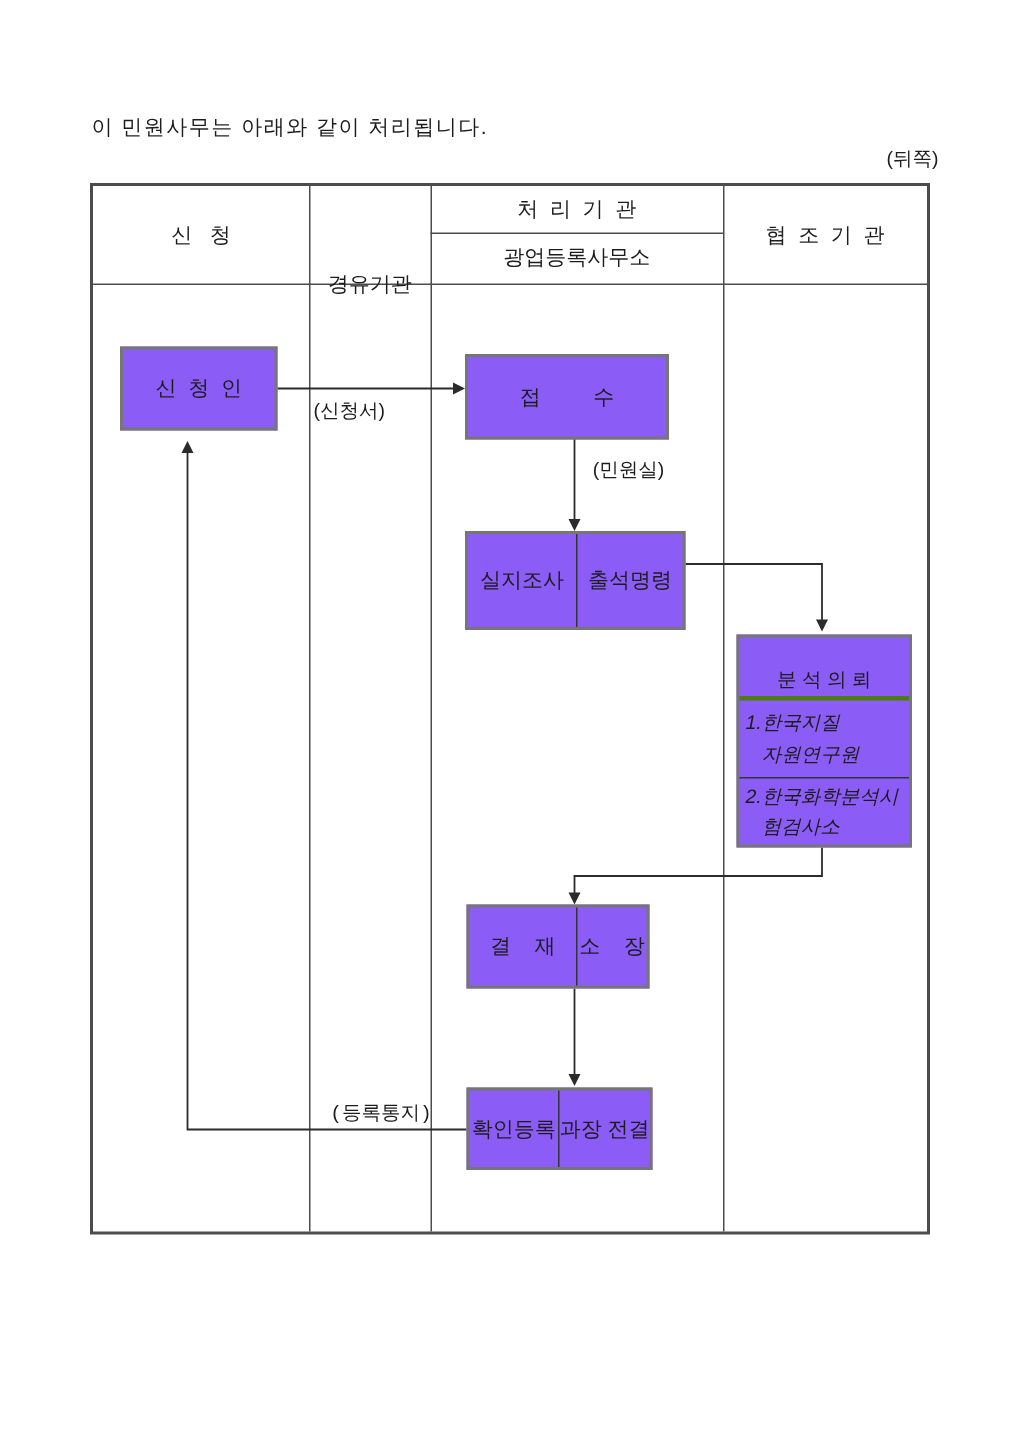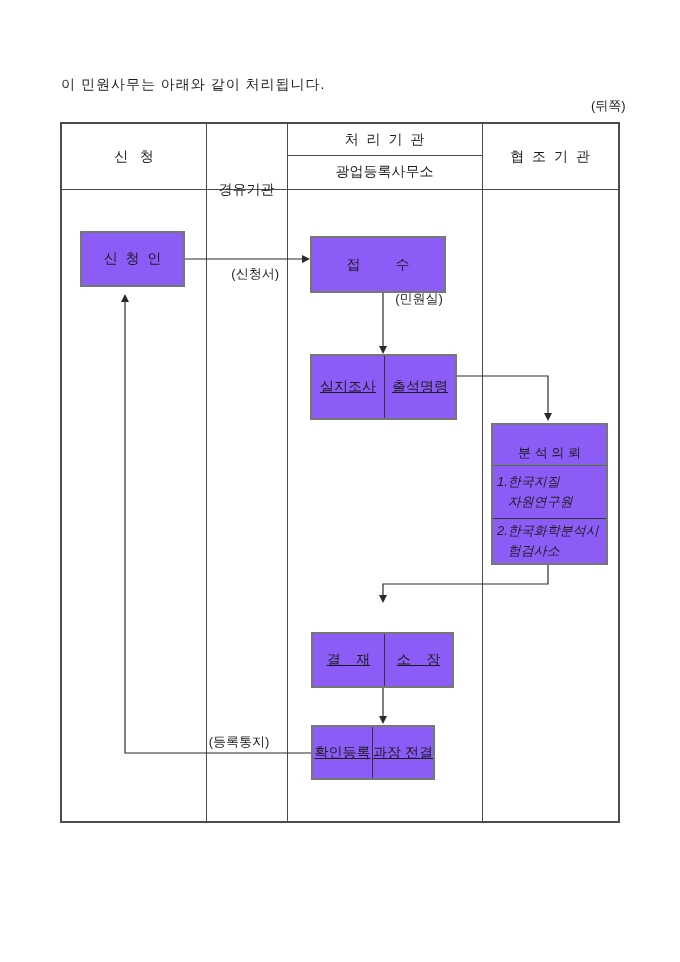--- a/index.html
+++ b/index.html
@@ -26,28 +26,28 @@
   }
 
   
   .fbox {
     position:absolute; border:2px solid #767676; background:#8b5cf6;
     box-sizing:border-box; display:flex; align-items:center; justify-content:center;
     font-size:14px; white-space:pre;
   }
   .fbox .cell {
     display:flex; align-items:center; justify-content:center;
-    height:100%; white-space:pre;text-decoration:underline;
+    height:100%; white-space:pre;
   }
   .fbox .cell + .cell { border-left:1px solid #343434; flex:1;text-align:center; }
 
   .analysis { flex-direction:column; align-items:stretch; justify-content:flex-start; padding:0; }
   .analysis .a-title {
     height:26px; display:flex; align-items:center; justify-content:center;
-    border-bottom:1px solid #4d7c0f; font-size:13px; white-space:pre;margin-top:17px;
+    border-bottom:3px solid #4d7c0f; font-size:13px; white-space:pre;margin-top:17px;
   }
   .analysis .a-item {
     display:flex; align-items:center; font-size:13px;
     white-space:pre-wrap; padding:2px 4px; box-sizing:border-box; line-height:1.55;font-style:italic;
   }
   .analysis .a-item + .a-item { border-top:1px solid #343434; }
 
   .flabel { position:absolute; font-size:13px; white-space:pre; }
 
   svg.connectors { position:absolute; left:0; top:0; pointer-events:none; }
@@ -116,27 +116,27 @@
   </div>
 
   <div class="fbox analysis" style="left:491px; top:423px; width:117px; height:142px;">
     <div class="a-title">분 석 의 뢰</div>
     <div class="a-item" style="height:58px;">1.한국지질
    자원연구원</div>
     <div class="a-item" style="flex:1;">2.한국화학분석시
    험검사소</div>
   </div>
 
-  <div class="fbox" style="left:311px; top:603px; width:143px; height:56px; padding:0;margin-top:29px;">
+  <div class="fbox" style="left:311px; top:603px; width:122px; height:56px; padding:0;">
     <div class="cell" style="width:71px;">결    재</div>
     <div class="cell">소    장</div>
   </div>
 
   <div class="fbox" style="left:311px; top:725px; width:124px; height:55px; padding:0;">
     <div class="cell" style="width:71px;">확인등록</div>
     <div class="cell">과장 전결</div>
   </div>
 
-  <div class="flabel" style="left:209px; top:265px; width:70px; text-align:right;">(신청서)</div>
-  <div class="flabel" style="left:388px; top:290px; width:62px; text-align:center;">(민원실)</div>
-  <div class="flabel" style="left:204px; top:733px; width:70px; text-align:center;">(등록통지)</div>
+  <div class="flabel" style="left:209px; top:265px; width:70px; text-align:left;">(신청서)</div>
+  <div class="flabel" style="left:388px; top:304px; width:62px; text-align:center;">(민원실)</div>
+  <div class="flabel" style="left:219px; top:733px; width:70px; text-align:center;font-family:Liberation Mono, monospace;">(등록통지)</div>
 
 </div>
 
 </body></html>

